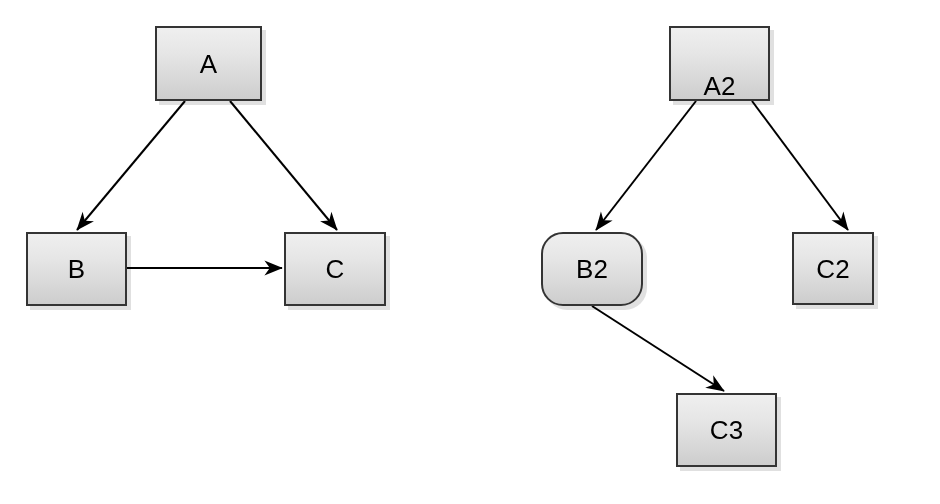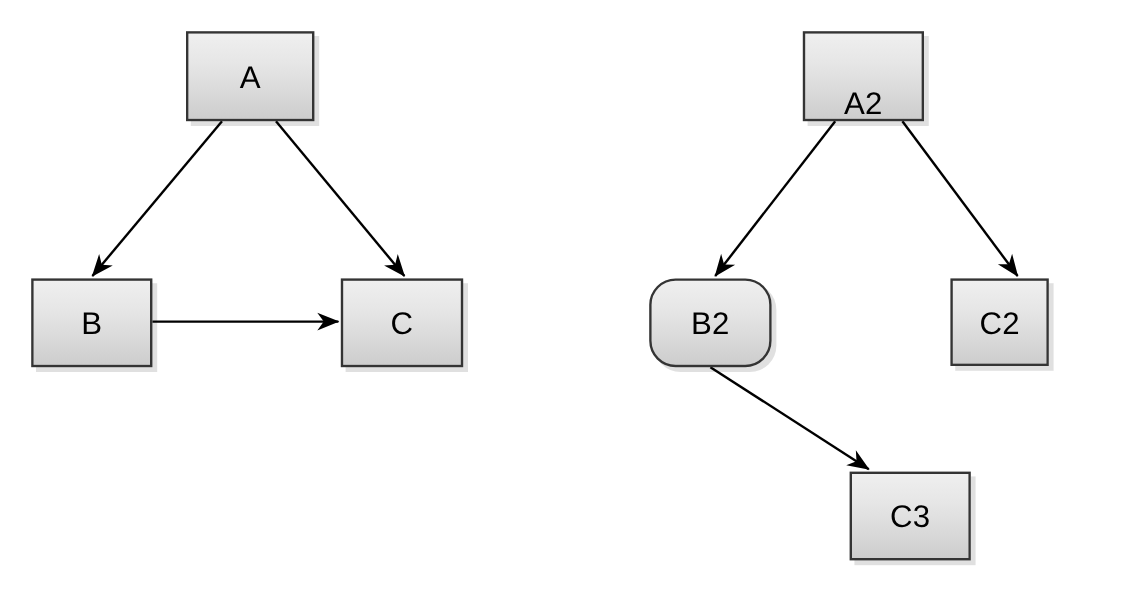--- a/index.html
+++ b/index.html
@@ -81,18 +81,18 @@
       </div>
       <div class="node" style="left: 669px; top: 26px; width: 101px; height: 75px; align-items: flex-end;">
         <span class="node-label">A2</span>
       </div>
       <div class="node" style="left: 541px; top: 232px; width: 102px; height: 74px; border-radius: 22px;">
         <span class="node-label">B2</span>
       </div>
       <div class="node" style="left: 772px; top: 232px; width: 82px; height: 73px; margin-left: 20px;">
         <span class="node-label">C2</span>
       </div>
-      <div class="node" style="left: 676px; top: 393px; width: 101px; height: 74px; margin-left: 32px;">
+      <div class="node" style="left: 676px; top: 393px; width: 101px; height: 74px;">
         <span class="node-label">C3</span>
       </div>
     </div>
 
 </div>
 
 </body></html>

